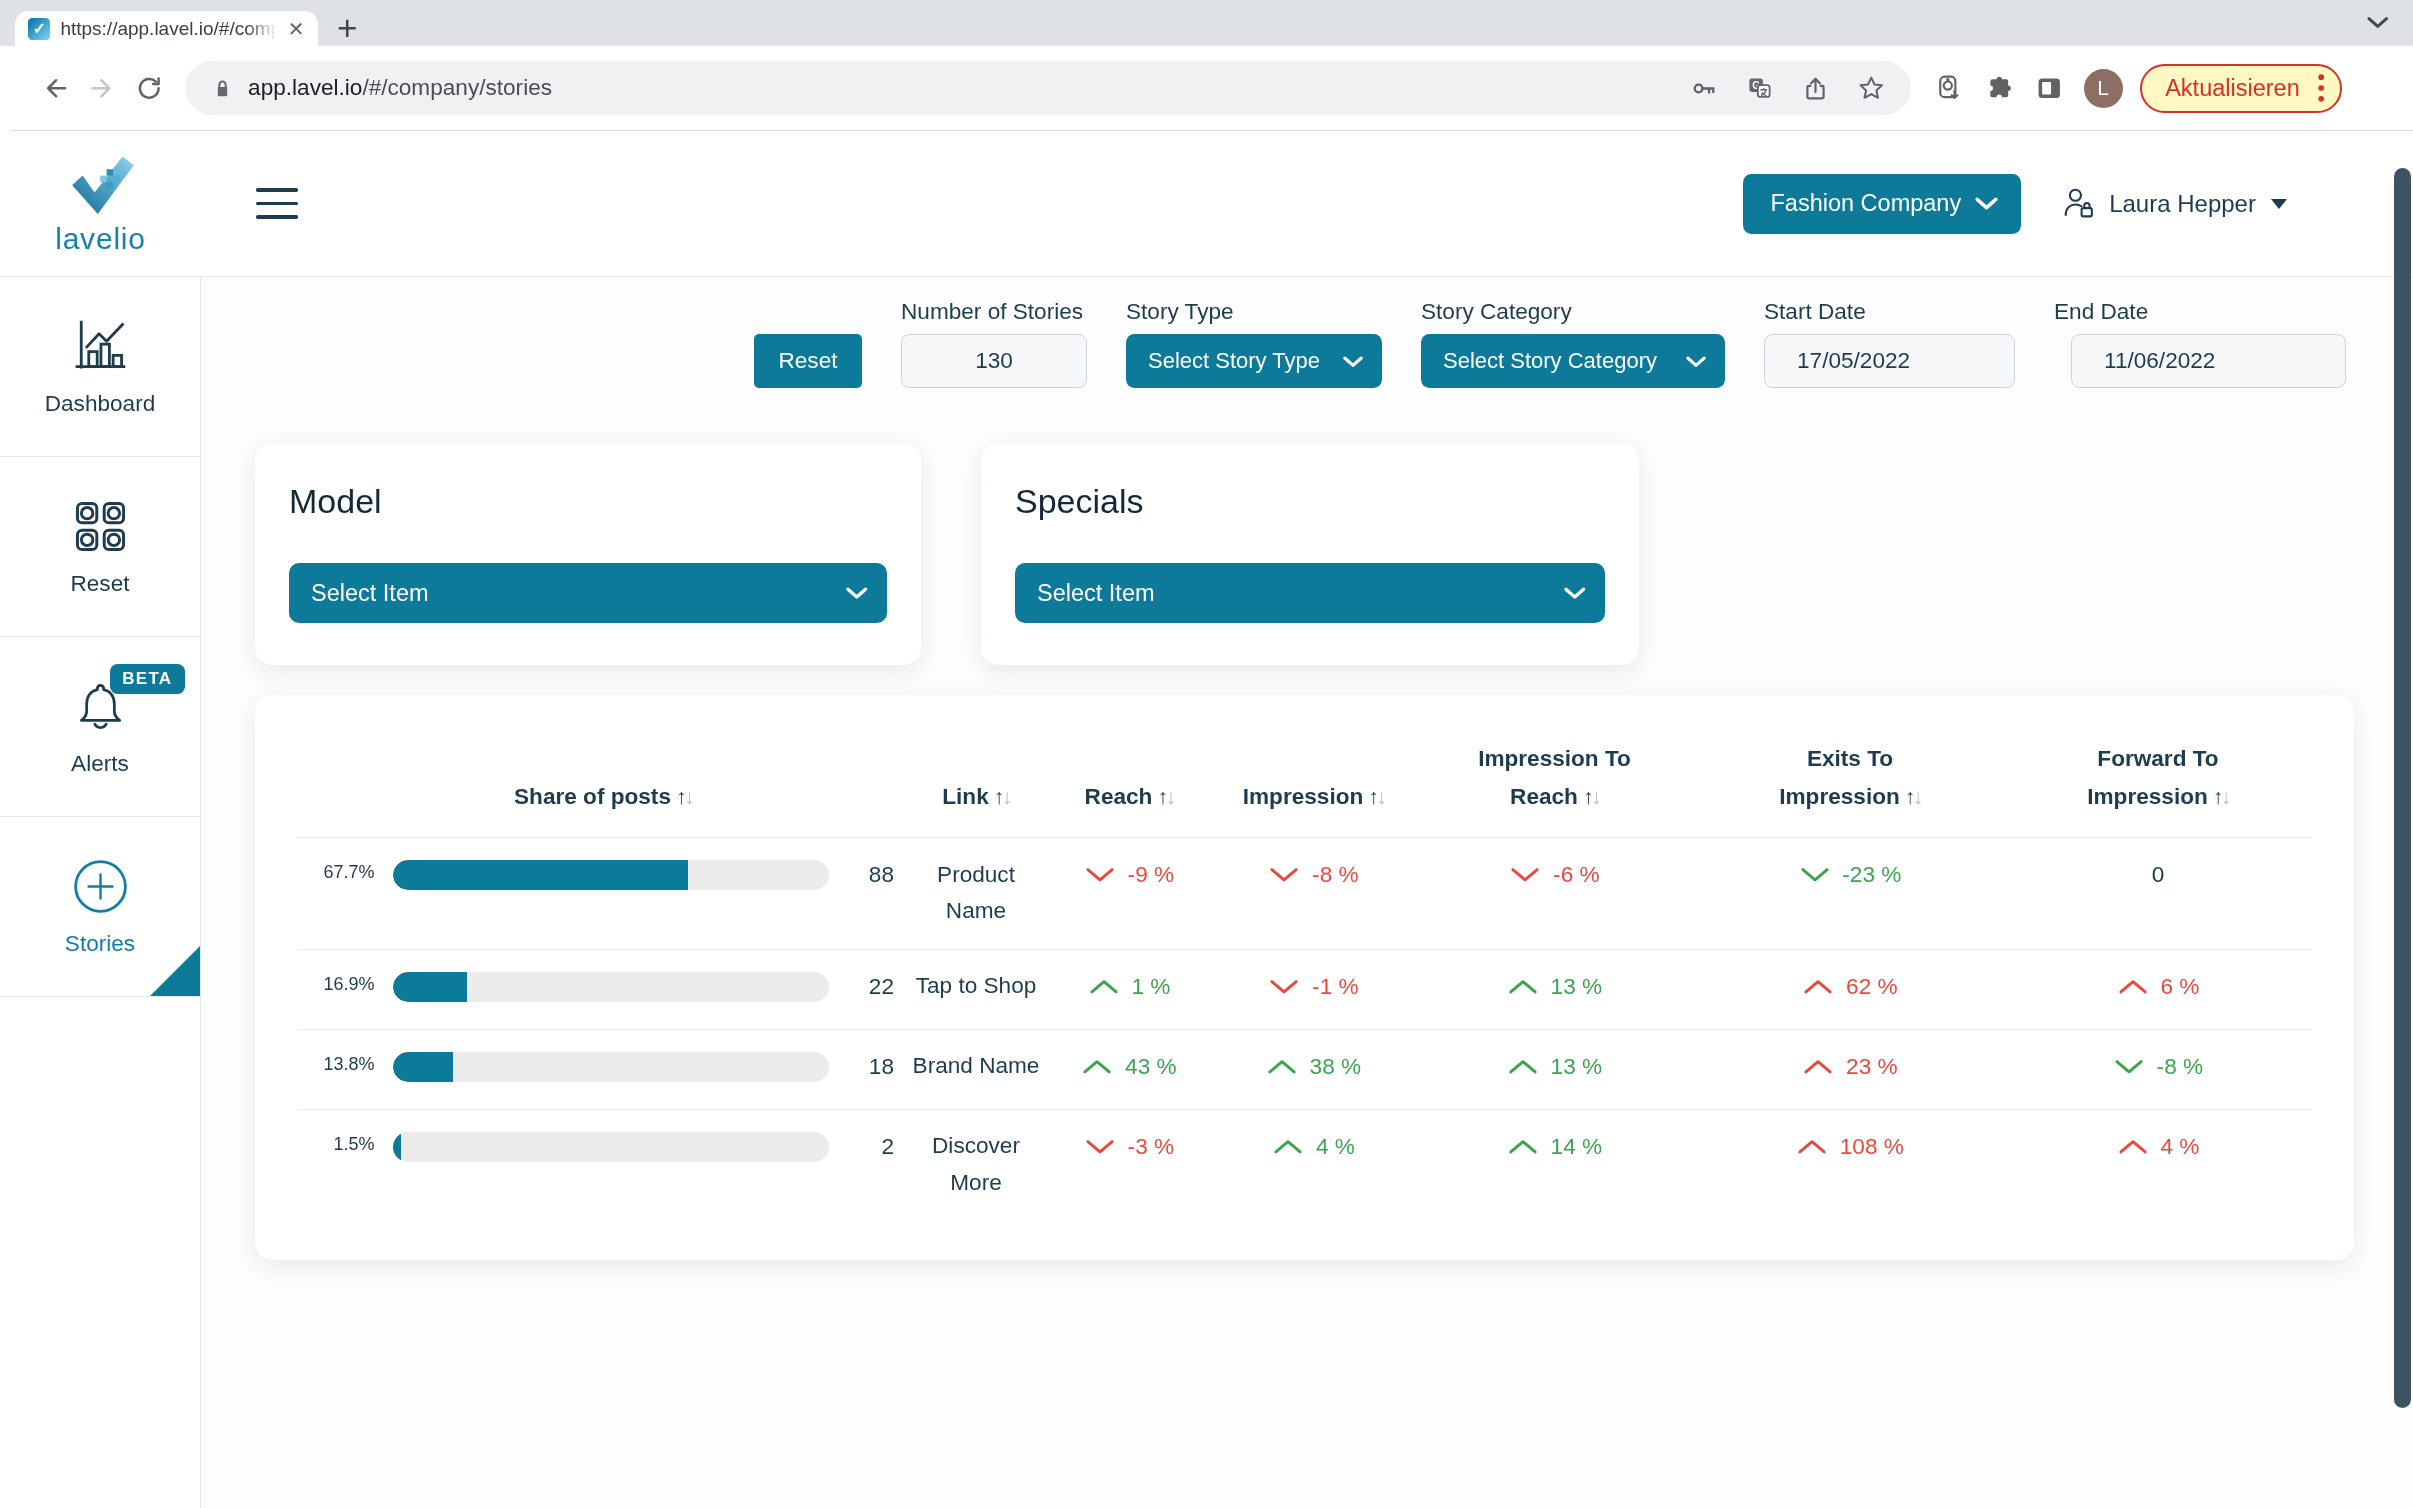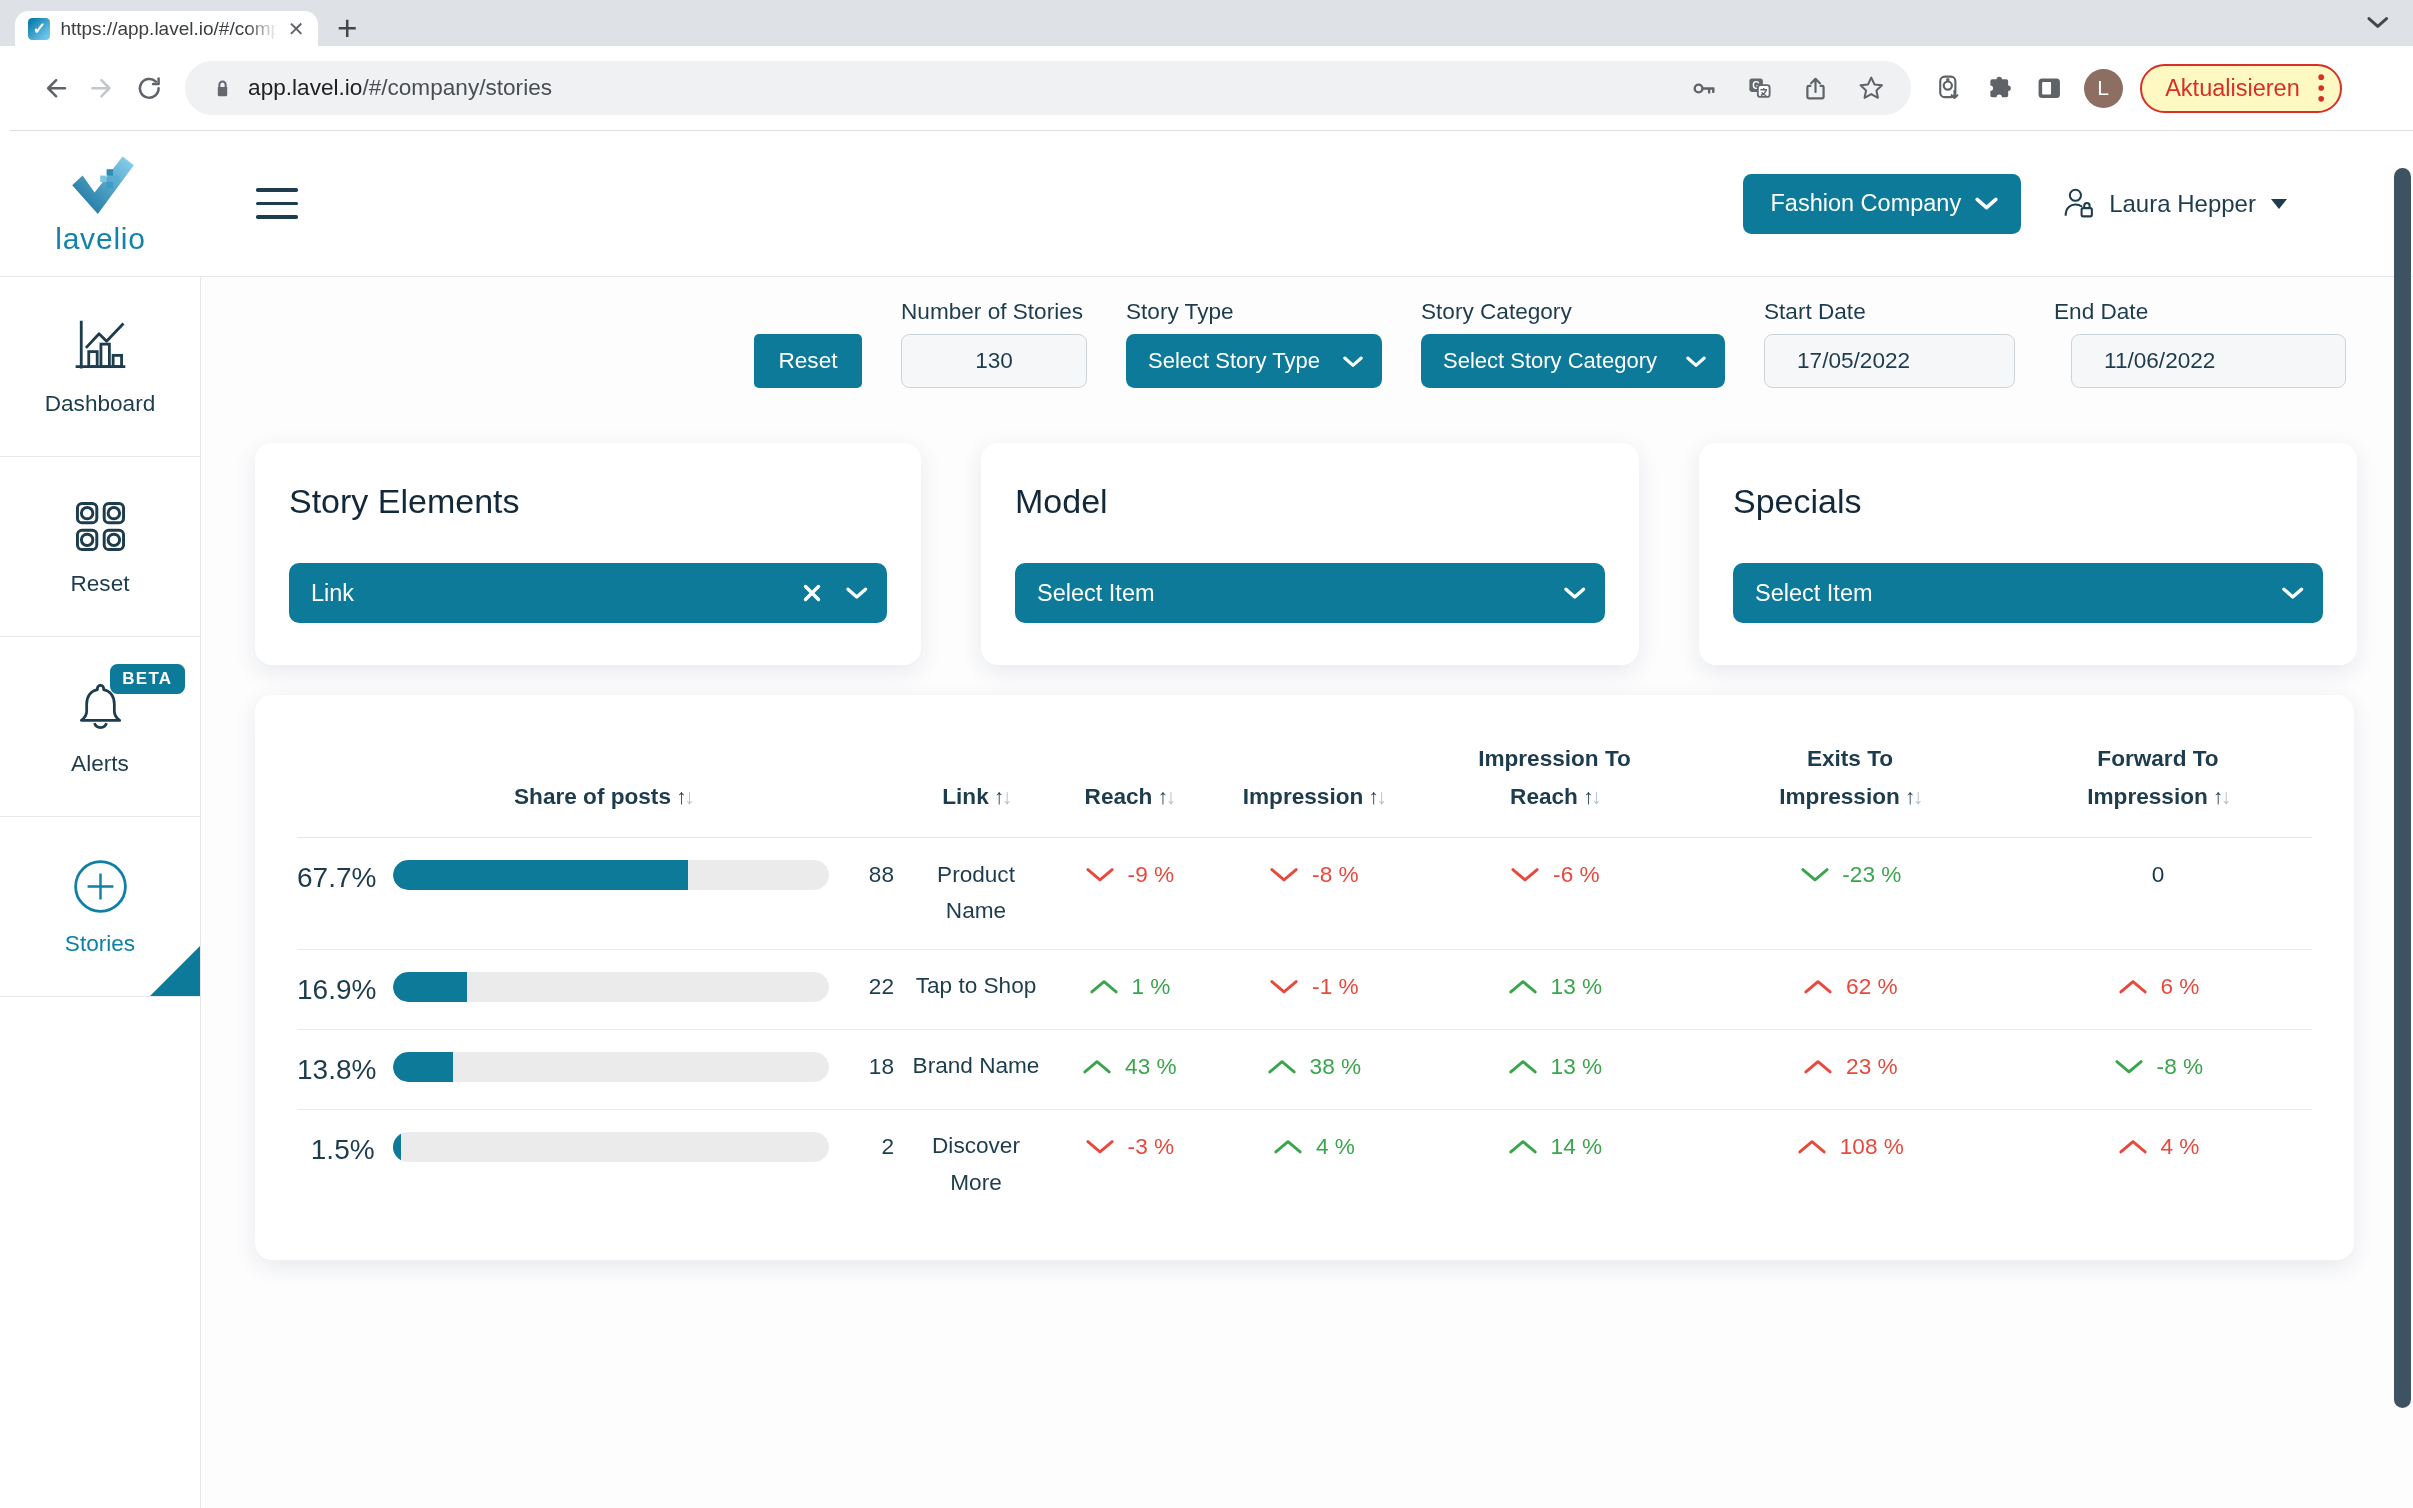--- a/index.html
+++ b/index.html
@@ -89,21 +89,21 @@
   .table-card { margin:30px 0 0 54px; width:2099px; background:#fff; border-radius:17px;
                 box-shadow:0 6.7px 23.5px rgba(13,38,59,.09); padding:0 42px 39px; }
   .tgrid { display:grid; grid-template-columns:96px 436px 80px 134px 172px 197px 285px 306px 310px; }
   .thead { align-items:end; padding:45px 0 22px; border-bottom:1.7px solid #e4e7ea; }
   .th { font-size:22.6px; font-weight:bold; color:#1d3c4e; text-align:center; line-height:1.65; }
   .th.span3 { grid-column:1 / 4; }
   .sort { font-weight:normal; font-size:21px; margin-left:5px; letter-spacing:-2.5px; }
   .sort-up { color:#1d3c4e; } .sort-down { color:#b6c0c7; }
   .trow { padding:22px 0 20px; min-height:80px; align-items:start; font-size:22.6px; color:#1d3c4e; text-align:center; }
   .trow + .trow { border-top:1.7px solid #e7eaec; }
-  .share-label { text-align:right; padding-right:18.4px; font-size:28px; padding-top:1.7px; }
+  .share-label { text-align:right; padding-right:18.4px; font-size:18px; padding-top:1.7px; }
   .bar-track { height:30px; background:#ebebeb; border-radius:15px; overflow:hidden; }
   .bar-fill { height:30px; background:#0d7a9a; border-radius:15px 0 0 15px; min-width:8.4px; }
   .count { text-align:right; padding-right:15px; padding-top:1.7px; }
   .link-cell { line-height:1.6; margin-top:-3.4px; }
   .trend { display:flex; align-items:center; justify-content:center; gap:11.7px; padding-top:1.7px; }
   .trend .chev { width:32px; height:17px; flex:0 0 auto; }
   .trend.bad { color:#e9493c; } .trend.good { color:#3aa54c; } .trend.neutral { color:#16384a; }
 
   .page-scrollbar { position:absolute; right:1.7px; top:168px; width:17px; height:1240px;
                     background:#3d5362; border-radius:9.2px; }
@@ -310,34 +310,20 @@
         <div class="input date w-start">17/05/2022</div>
       </div>
       <div class="field">
         <span class="flabel">End Date</span>
         <div class="input date w-end">11/06/2022</div>
       </div>
     </div>
 
     <div class="cards">
       <div class="card">
-        <h2>Story Elements</h2>
-        <div class="dropdown">
-          <span class="lbl">Link</span>
-          <div class="dd-icons">
-            <svg width="20" height="20" viewBox="0 0 20 20">
-                <path d="M3.5 3.5 16.5 16.5M16.5 3.5 3.5 16.5" stroke="#fff" stroke-width="3.4" stroke-linecap="round"></path>
-              </svg>
-            <svg width="23.5" height="14.2" viewBox="0 0 24 14">
-                <polyline points="3,3 12,11 21,3" fill="none" stroke="#fff" stroke-width="3.4" stroke-linecap="round" stroke-linejoin="round"></polyline>
-              </svg>
-          </div>
-        </div>
-      </div>
-      <div class="card">
         <h2>Model</h2>
         <div class="dropdown">
           <span class="lbl">Select Item</span>
           <svg width="23.5" height="14.2" viewBox="0 0 24 14">
               <polyline points="3,3 12,11 21,3" fill="none" stroke="#fff" stroke-width="3.4" stroke-linecap="round" stroke-linejoin="round"></polyline>
             </svg>
         </div>
       </div>
       <div class="card">
         <h2>Specials</h2>

